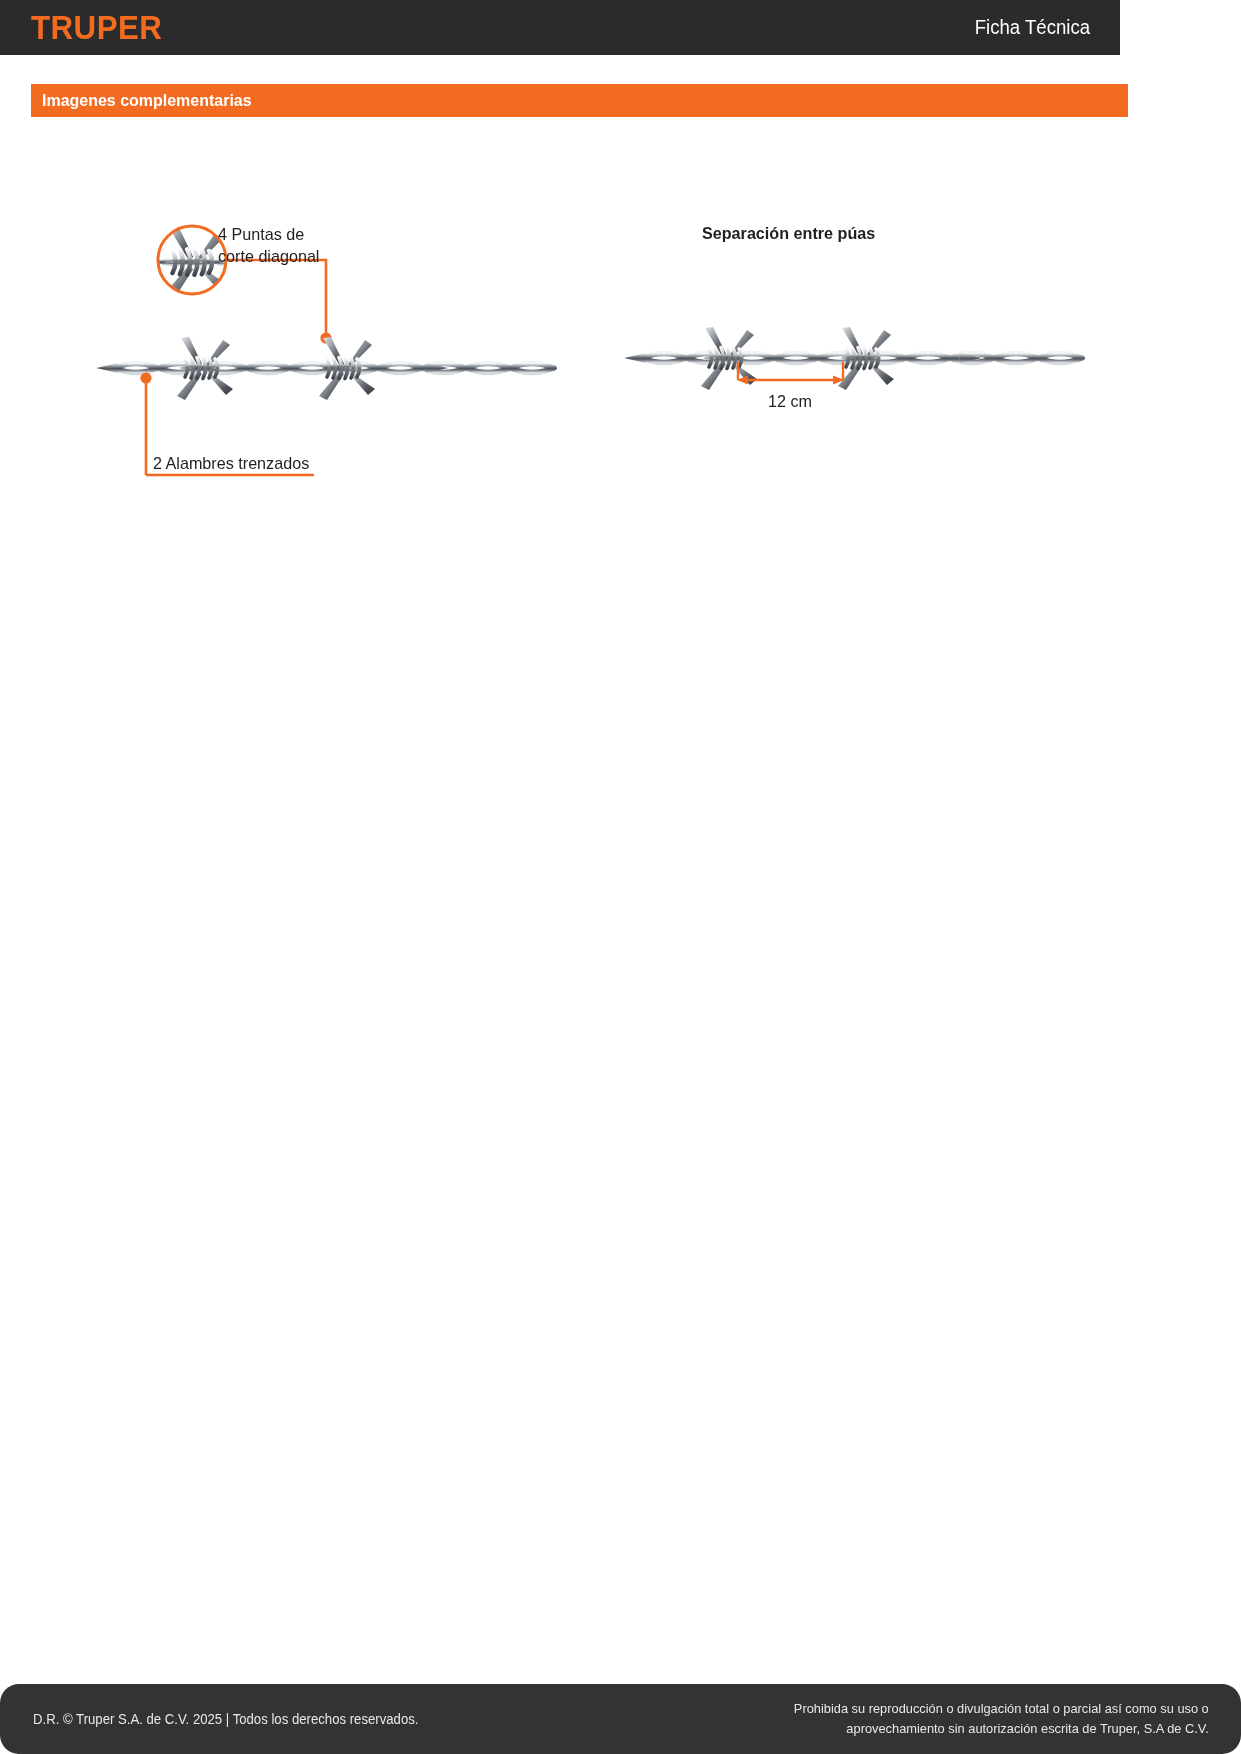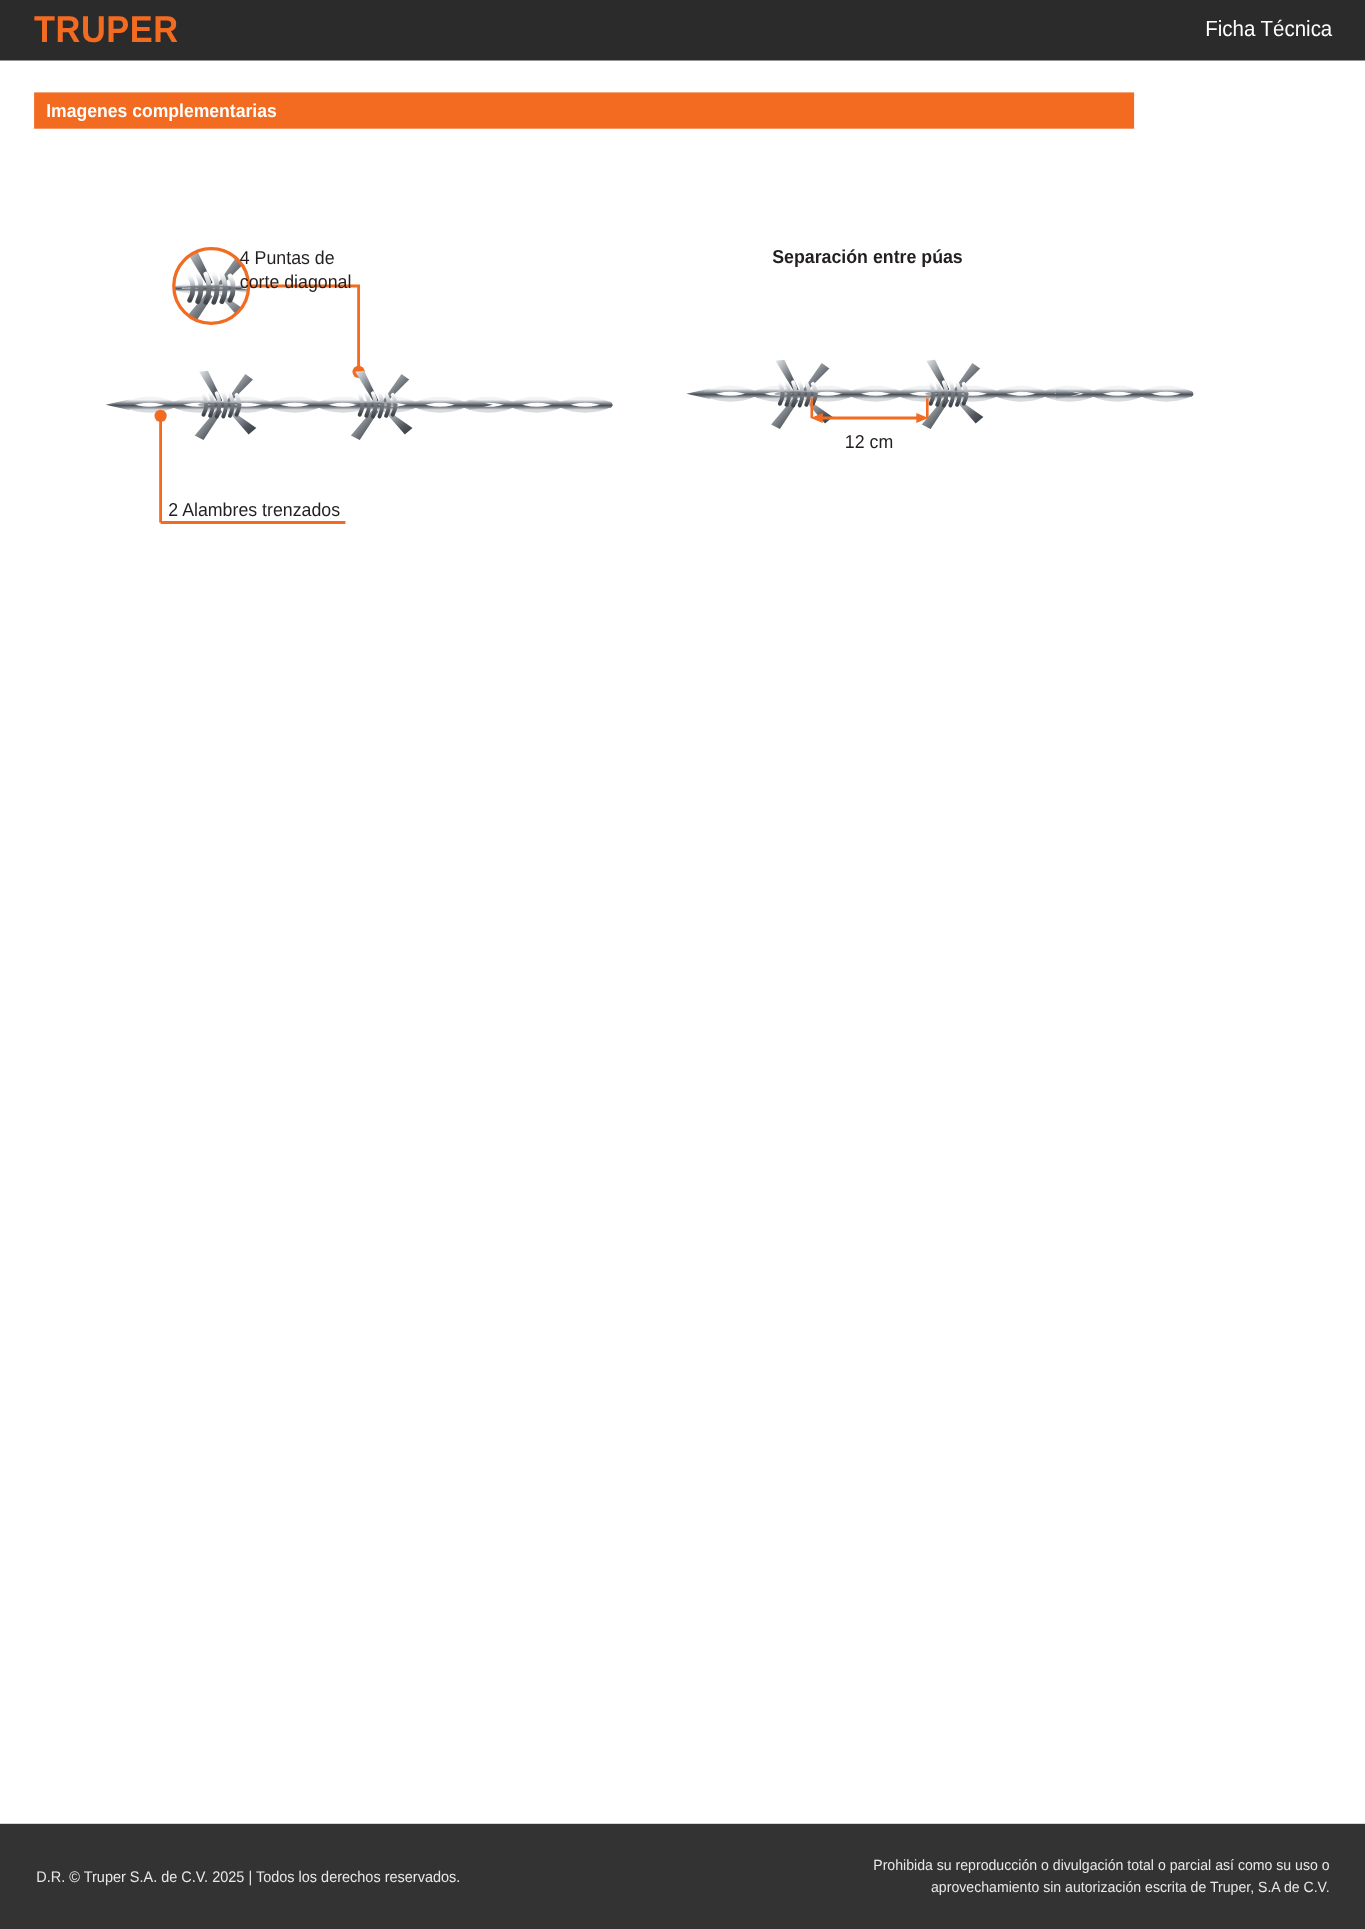--- a/index.html
+++ b/index.html
@@ -7,21 +7,21 @@
   body {
     background:#ffffff;
     font-family:"Liberation Sans", sans-serif;
     position:relative;
     overflow:hidden;
   }
 
   
   .header {
     position:absolute; left:0; top:0;
-    width:1241px; height:55px;
+    width:1120px; height:55px;
     background:#2b2b2b;
     display:flex; align-items:center; justify-content:space-between;gap:27px;
   }
   .logo {
     margin-left:31px;
     color:#f26b21;
     font-size:34px;
     font-weight:bold;
     letter-spacing:0.5px;
     transform:scaleX(0.92);
@@ -33,21 +33,21 @@
     color:#ffffff;
     font-size:20px;
     font-weight:400;
     transform:scaleX(0.93);
     transform-origin:right center;
   }
 
   
   .section-banner {
     position:absolute; left:31px; top:84px;
-    width:1000px; height:33px;
+    width:1097px; height:33px;
     background:#f26b21;
     display:flex; align-items:center;
   }
   .section-banner-label {
     margin-left:11px;
     color:#ffffff;
     font-size:17px;
     font-weight:bold;
     transform:scaleX(0.94);
     transform-origin:left center;
@@ -70,23 +70,23 @@
     transform-origin:left center;
   }
   .fig-label.l1 { left:218px; top:94px; line-height:22px; }
   .fig-label.l2 { left:153px; top:324px; }
   .fig-label.l3 { left:702px; top:94px; font-weight:bold; }
   .fig-label.l4 { left:768px; top:262px; }
 
   
   .footer {
     position:absolute; left:0; bottom:0;
-    width:1241px; height:96px;
+    width:1241px; height:70px;
     background:#333333;
-    display:flex; align-items:center; justify-content:space-between;
+    display:flex; align-items:center; justify-content:space-between;border-radius:19px;
   }
   .footer-left {
     margin-left:33px;
     color:#e8e8e8;
     font-size:14px;
     transform:scaleX(0.94);
     transform-origin:left center;
   }
   .footer-right {
     margin-right:32px;

